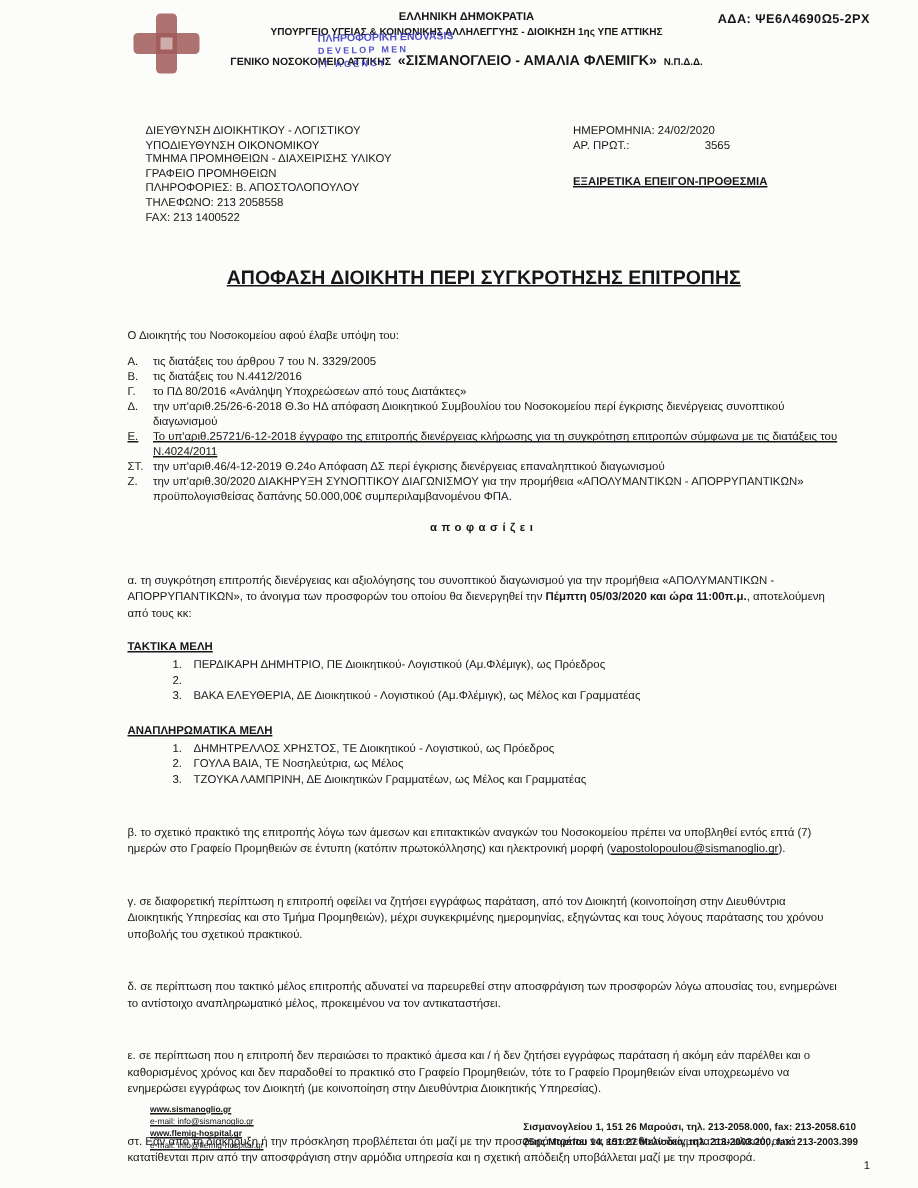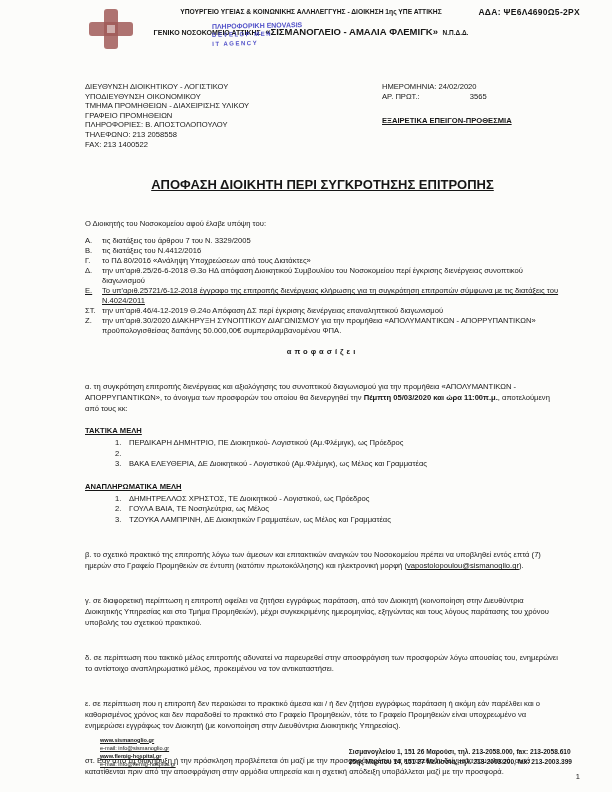--- a/index.html
+++ b/index.html
@@ -17,21 +17,21 @@
   .h-hosp .pre{font-size:7px;}
   .h-hosp .big{font-size:9.5px;}
   .h-hosp .npdd{font-size:6.5px;}
   .stamp{position:absolute;top:21px;left:212px;transform:rotate(-1.2deg);color:#3a3ac2;
          opacity:.88;line-height:1.35;text-align:left;}
   .stamp .s1{font-size:7px;font-weight:bold;}
   .stamp .s2,.stamp .s3{font-size:6px;font-weight:bold;letter-spacing:1.5px;}
 
   
   .content{position:absolute;top:82px;left:85px;right:52px;font-size:7.6px;line-height:11px;}
-  .row-cols{display:flex;justify-content:space-between;}
+  .row-cols{display:flex;justify-content:space-between;margin-left:12px;}
   .dept{line-height:9.6px;}
   .meta{width:178px;line-height:9.6px;}
   .meta .mv{margin-left:20px;padding-left:28px;}
   .urgent{margin-top:15px;font-weight:bold;text-decoration:underline;}
   .title{text-align:center;font-weight:bold;text-decoration:underline;font-size:13px;margin-top:30px;}
   .intro{margin-top:28px;}
   .cons{margin-top:7px;line-height:10px;}
   .cons-item{display:flex;}
   .cons-item .cm{width:17px;flex:none;}
   .cons-item .ct{flex:1;}
@@ -63,20 +63,21 @@
 
   <div class="logo">
     <svg width="46" height="42" viewBox="0 0 46 42">
       <rect x="16" y="1" width="14" height="40" rx="3" fill="#a05a58" opacity="0.85"></rect>
       <rect x="1" y="14" width="44" height="14" rx="3" fill="#a05a58" opacity="0.85"></rect>
       <rect x="19" y="17" width="8" height="8" fill="#fcfcfa" opacity="0.5"></rect>
     </svg>
   </div>
 
   <div class="hdr">
+    <div class="h-rep">ΕΛΛΗΝΙΚΗ ΔΗΜΟΚΡΑΤΙΑ</div>
     <div class="h-min">ΥΠΟΥΡΓΕΙΟ ΥΓΕΙΑΣ &amp; ΚΟΙΝΩΝΙΚΗΣ ΑΛΛΗΛΕΓΓΥΗΣ - ΔΙΟΙΚΗΣΗ 1ης ΥΠΕ ΑΤΤΙΚΗΣ</div>
     <div class="h-hosp">
       <span class="pre">ΓΕΝΙΚΟ ΝΟΣΟΚΟΜΕΙΟ ΑΤΤΙΚΗΣ</span>
       <span class="big">«ΣΙΣΜΑΝΟΓΛΕΙΟ - ΑΜΑΛΙΑ ΦΛΕΜΙΓΚ»</span>
       <span class="npdd">Ν.Π.Δ.Δ.</span>
     </div>
   </div>
 
   <div class="stamp">
     <div class="s1">ΠΛΗΡΟΦΟΡΙΚΗ ENOVASIS</div>

